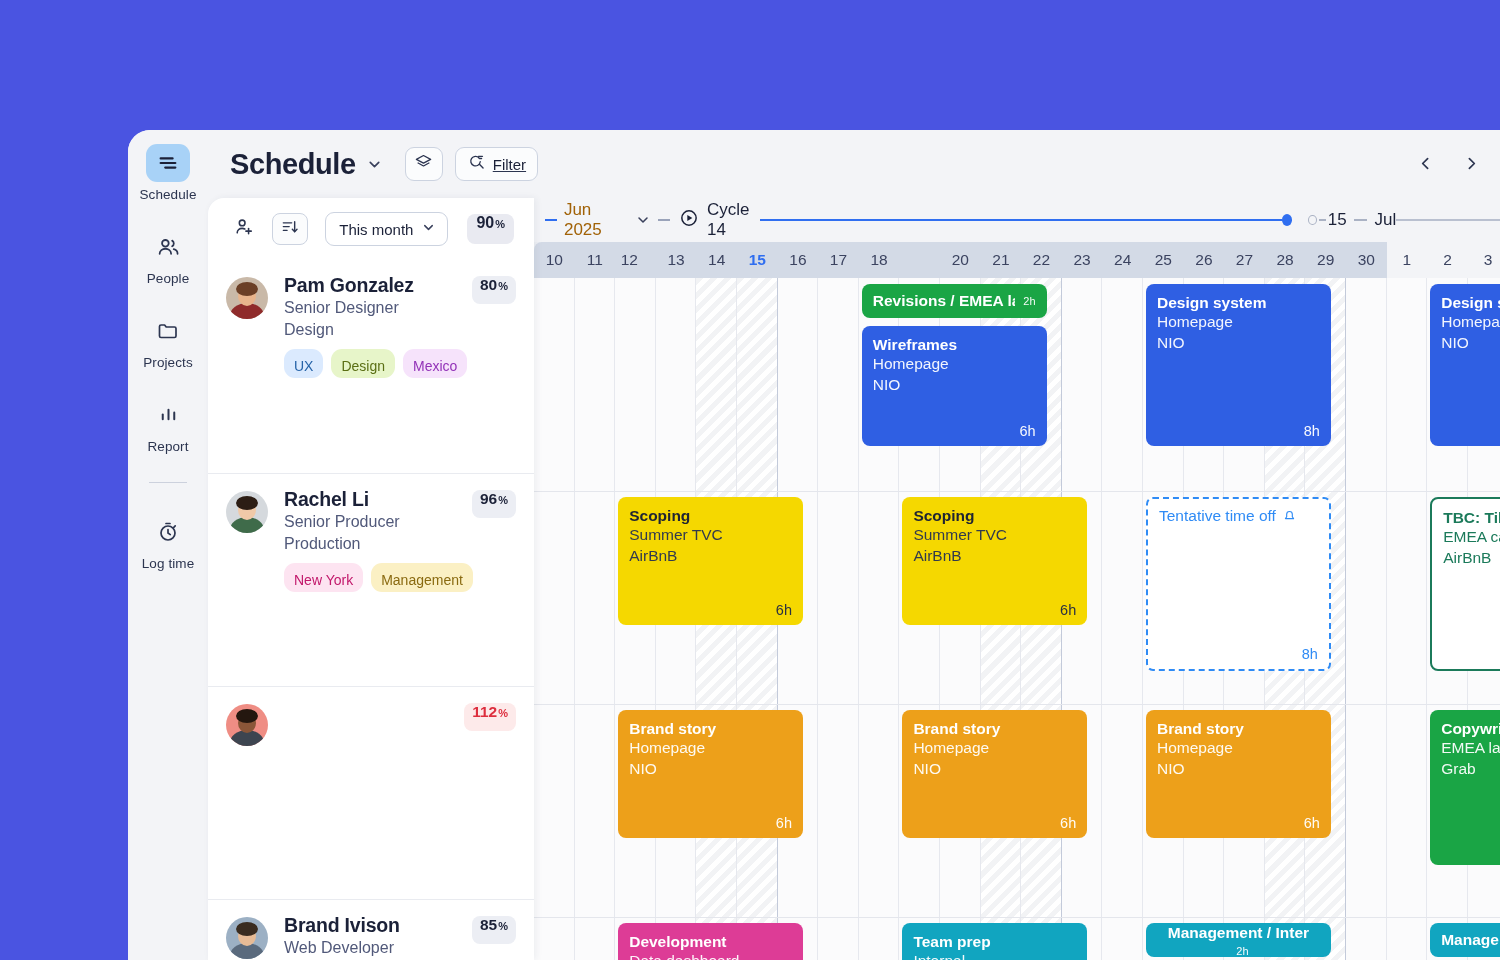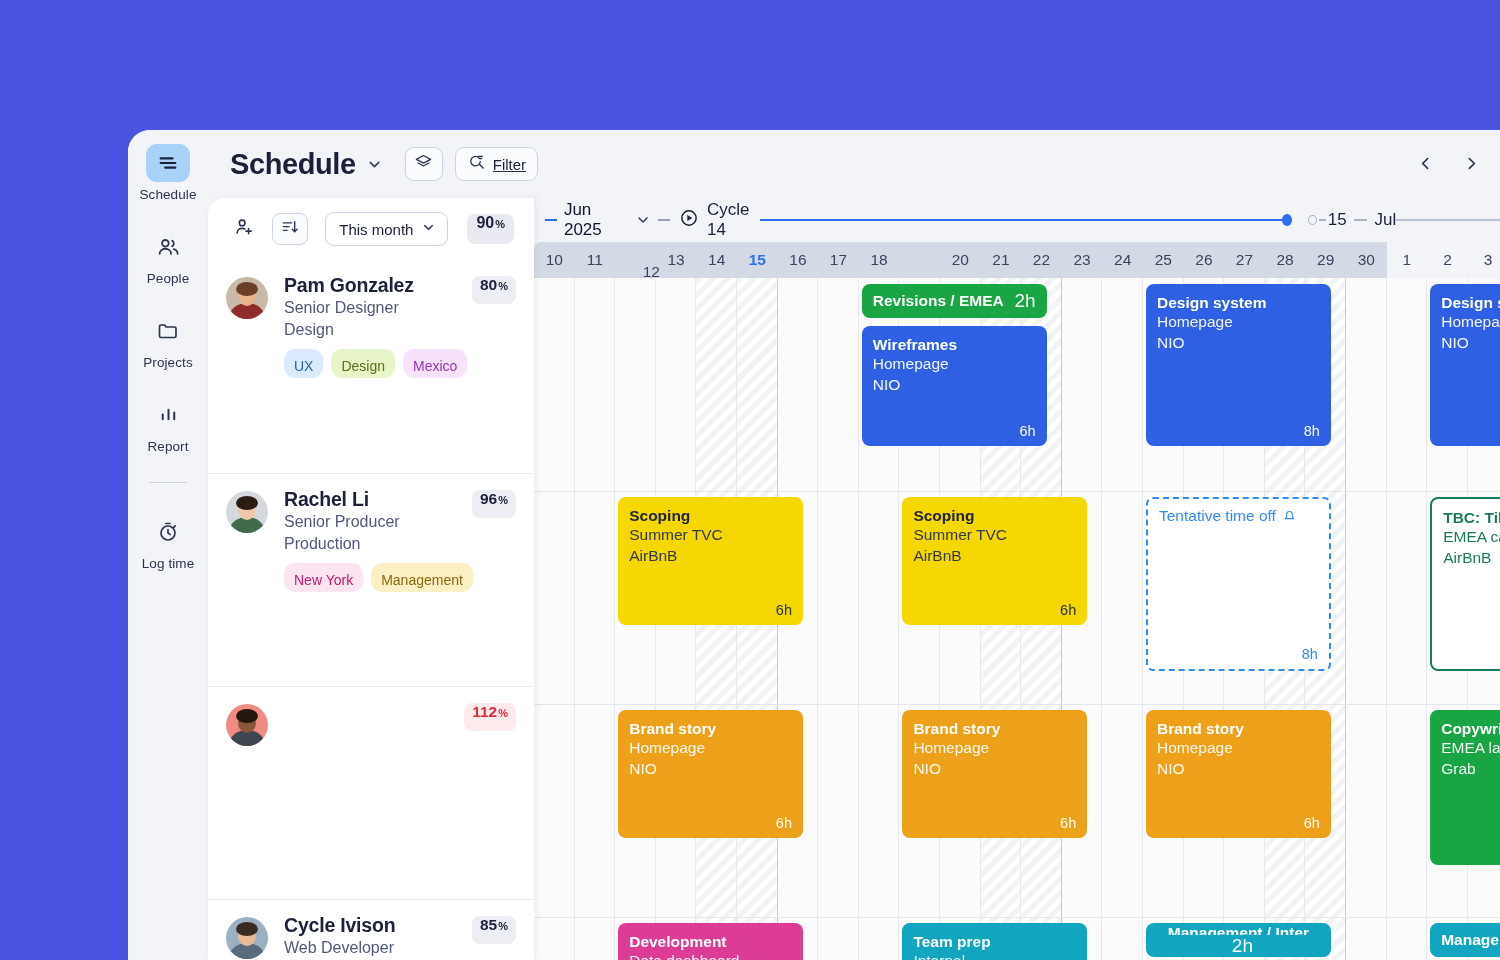--- a/index.html
+++ b/index.html
@@ -121,21 +121,21 @@
 
   
   #timeline { flex: 1; position: relative; overflow: hidden; background: #eef0f4; }
 
   #cycle-bar {
     height: 44px; position: relative; display: flex; align-items: center;
     background: #f3f4f7; padding-left: 4px;
   }
   .cb-dash { width: 14px; height: 1.5px; background: #8d96ae; margin: 0 7px; }
   .cb-dash.blue { background: #2f6ef0; }
-  .cb-month { font-size: 17px; color: #0f172a; letter-spacing: -.1px; }
+  .cb-month { font-size: 17px; color: #a16207; letter-spacing: -.1px; }
   .cb-caret { margin-left: 7px; color: #39405c; display:flex; align-items:center; }
   .cb-cycle { display: flex; align-items: center; gap: 8px; margin-left: 2px; }
   .cb-cycle-label { font-size: 17px; color: #1b2138; }
   .cb-line { height: 2px; background: #2f6ef0; flex: 0 0 auto; }
   .cb-dot { width: 12px; height: 12px; border-radius: 50%; background: #2f6ef0; }
   .cb-hollow { width: 10px; height: 10px; border-radius: 50%; border: 1.8px solid #aab2c4; }
   .cb-next { font-size: 17px; color: #1b2138; }
   .cb-grayline { height: 1.5px; background: #b9c0d0; }
 
   #date-strip {
@@ -175,21 +175,21 @@
   .card .c-hours { position: absolute; right: 11px; bottom: 7px; font-size: 14.5px; }
   .card.light { color: #fff; }
   .card.light .c-sub { color: rgba(255,255,255,.94); }
   .card.light .c-hours { color: rgba(255,255,255,.96); }
   .card.dark { color: #1f2433; }
   .card.dark .c-sub { color: #323a4d; }
   .card.dark .c-hours { color: #2a3142; }
 
   .card.compact { padding: 0 11px; display: flex; align-items: center; }
   .card.compact .c-title { flex: 1; overflow: hidden; white-space: nowrap; }
-  .card.compact .c-hours { position: static; margin-left: 8px; font-size: 19px; }
+  .card.compact .c-hours { position: static; margin-left: 8px; font-size: 11px; }
 
   .card.leave {
     background-color: #eaf3fd;
     background-image: repeating-linear-gradient(135deg,
       rgba(255,255,255,0) 0 4px, #ffffff 4px 9px);
     color: #3b4360; padding-top: 8px;
   }
   .card.leave .c-title { font-weight: normal; color: #3b4360; }
 
   .card.tentative {
@@ -408,21 +408,21 @@
                 <span class="pct-sign">%</span>
               </div>
             </div>
             <div class="person-row">
               <div class="avatar" style="background:#9cb0c4">
                 <div class="body" style="left:4px;top:26px;width:34px;height:26px;background:#5a6a7d"></div>
                 <div class="head" style="left:12px;top:9px;width:18px;height:20px;background:#e7bb96"></div>
                 <div class="head" style="left:10px;top:5px;width:22px;height:14px;background:#3a2c20"></div>
               </div>
               <div class="p-info">
-                <div class="p-name">Cycle Ivison</div>
+                <div class="p-name">Brand Ivison</div>
                 <div class="p-role">Web Developer</div>
                 <div class="p-tags"></div>
               </div>
               <div class="p-pct">
                 <span class="pct-num">85</span>
                 <span class="pct-sign">%</span>
               </div>
             </div>
           </div>
       </div>
@@ -458,21 +458,21 @@
           <span class="cb-next">15</span>
           <div class="cb-dash" style="width:16px;background:#aab2c4"></div>
           <span class="cb-next">Jul</span>
           <div class="cb-grayline" id="tail-line" style="width: 120px;"></div>
         </div>
 
         <div id="date-strip">
             <div class="next-month-bg" style="left: 852.6px; right: 0px;"></div>
             <div class="date-cell" style="left: 0px; width: 40.6px;">10</div>
             <div class="date-cell" style="left: 40.6px; width: 40.6px;">11</div>
-            <div class="date-cell" style="left: 97px; width: 40.6px; margin-top: 12px;">12</div>
+            <div class="date-cell" style="left: 75px; width: 40.6px;">12</div>
             <div class="date-cell" style="left: 121.8px; width: 40.6px;">13</div>
             <div class="date-cell" style="left: 162.4px; width: 40.6px;">14</div>
             <div class="date-cell today" style="left: 203px; width: 40.6px;">15</div>
             <div class="today-underline" style="left: 208px; width: 30.6px; bottom: 0px;"></div>
             <div class="date-cell" style="left: 243.6px; width: 40.6px;">16</div>
             <div class="date-cell" style="left: 284.2px; width: 40.6px;">17</div>
             <div class="date-cell" style="left: 324.8px; width: 40.6px;">18</div>
             <div class="date-cell" style="left: 377px; width: 40.6px; margin-top: 34px;">19</div>
             <div class="date-cell" style="left: 406px; width: 40.6px;">20</div>
             <div class="date-cell" style="left: 446.6px; width: 40.6px;">21</div>

